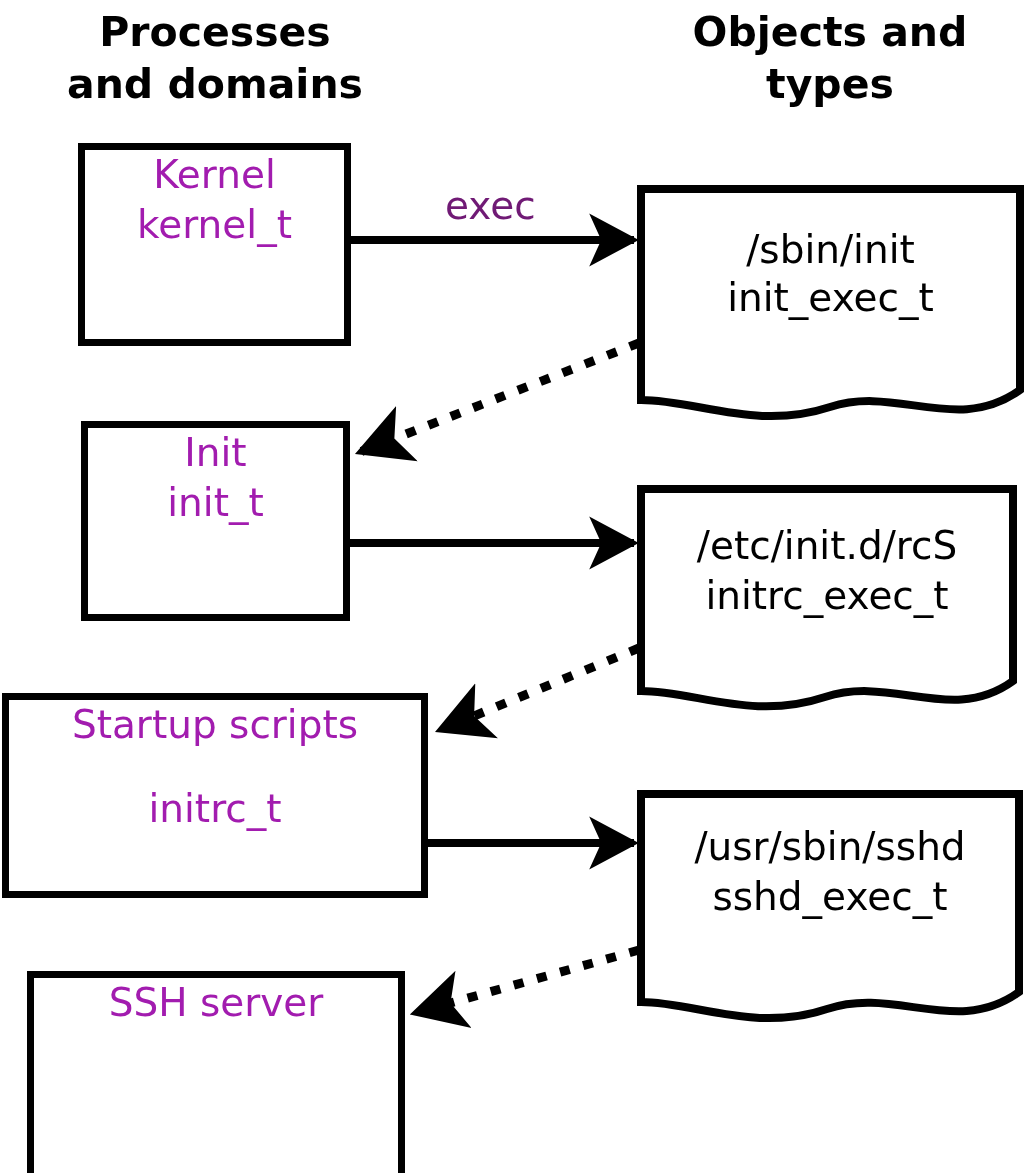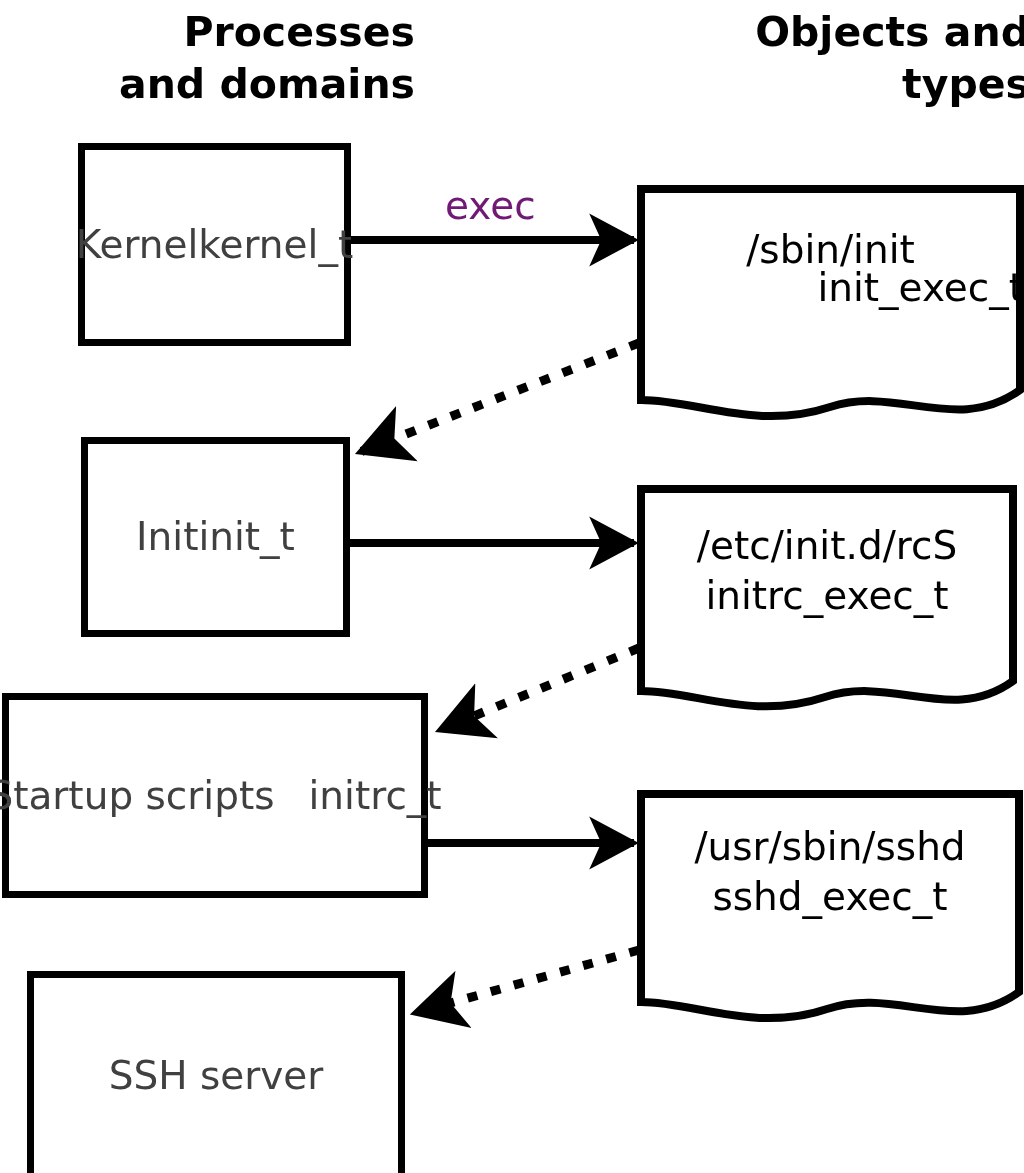--- a/index.html
+++ b/index.html
@@ -16,47 +16,46 @@
     font-family: "DejaVu Sans", sans-serif;
   }
 
   .col-header {
     position: absolute;
     font-family: "DejaVu Sans", sans-serif;
     font-weight: bold;
     font-size: 41px;
     line-height: 52px;
     color: #000000;
-    text-align: right;
+    text-align: center;
     white-space: pre-line;
   }
   #header-left  { left: 15px;  top: 6px;  width: 400px; }
   #header-right { left: 630px; top: 6px;  width: 400px; }
 
   
   .proc-box {
     position: absolute;
     box-sizing: border-box;
     border: 7px solid #000000;
     background: #ffffff;
     display: flex;
-    flex-direction: row;
+    flex-direction: column;
     align-items: center;
-    justify-content: center;
-    color: #404040;
+    color: #a21caf;
   }
   .proc-box .line {
     font-family: "DejaVu Sans", sans-serif;
     font-size: 39px;
     line-height: 50px;
     white-space: nowrap;
   }
 
   #box-kernel  { left: 78px;  top: 143px;  width: 273px; height: 203px; }
-  #box-init    { left: 81px;  top: 421px;  width: 269px; height: 200px; margin-top: 16px; }
+  #box-init    { left: 81px;  top: 421px;  width: 269px; height: 200px; }
   #box-initrc  { left: 2px;   top: 693px;  width: 426px; height: 205px; gap: 34px; }
   #box-sshd    { left: 27px;  top: 971px;  width: 378px; height: 210px; }
 
   
   .doc-obj {
     position: absolute;
     color: #000000;
   }
   .doc-obj svg {
     position: absolute;
@@ -133,21 +132,21 @@
 
   <div class="proc-box" id="box-sshd">
     <div class="line">SSH server</div>
   </div>
 
   <div class="doc-obj" id="doc-init">
     <svg width="387" height="245" viewBox="0 0 387 245">
       <path d="M 4 4 L 383 4 L 383 205 C 320 250 260 200 193 222 C 120 246 60 215 4 215 Z" fill="#ffffff" stroke="#000000" stroke-width="8" stroke-linejoin="miter"></path>
     </svg>
     <div class="doc-text">/sbin/init</div>
-    <div class="doc-text" style="top:78px;text-align:right;">init_exec_t</div>
+    <div class="doc-text" style="top:88px;">init_exec_t</div>
   </div>
 
   <div class="doc-obj" id="doc-initrc">
     <svg width="380" height="232" viewBox="0 0 380 232">
       <path d="M 4 4 L 376 4 L 376 196 C 315 240 255 190 188 212 C 116 236 58 206 4 206 Z" fill="#ffffff" stroke="#000000" stroke-width="8" stroke-linejoin="miter"></path>
     </svg>
     <div class="doc-text">/etc/init.d/rcS</div>
     <div class="doc-text" style="top:86px;">initrc_exec_t</div>
   </div>
 

